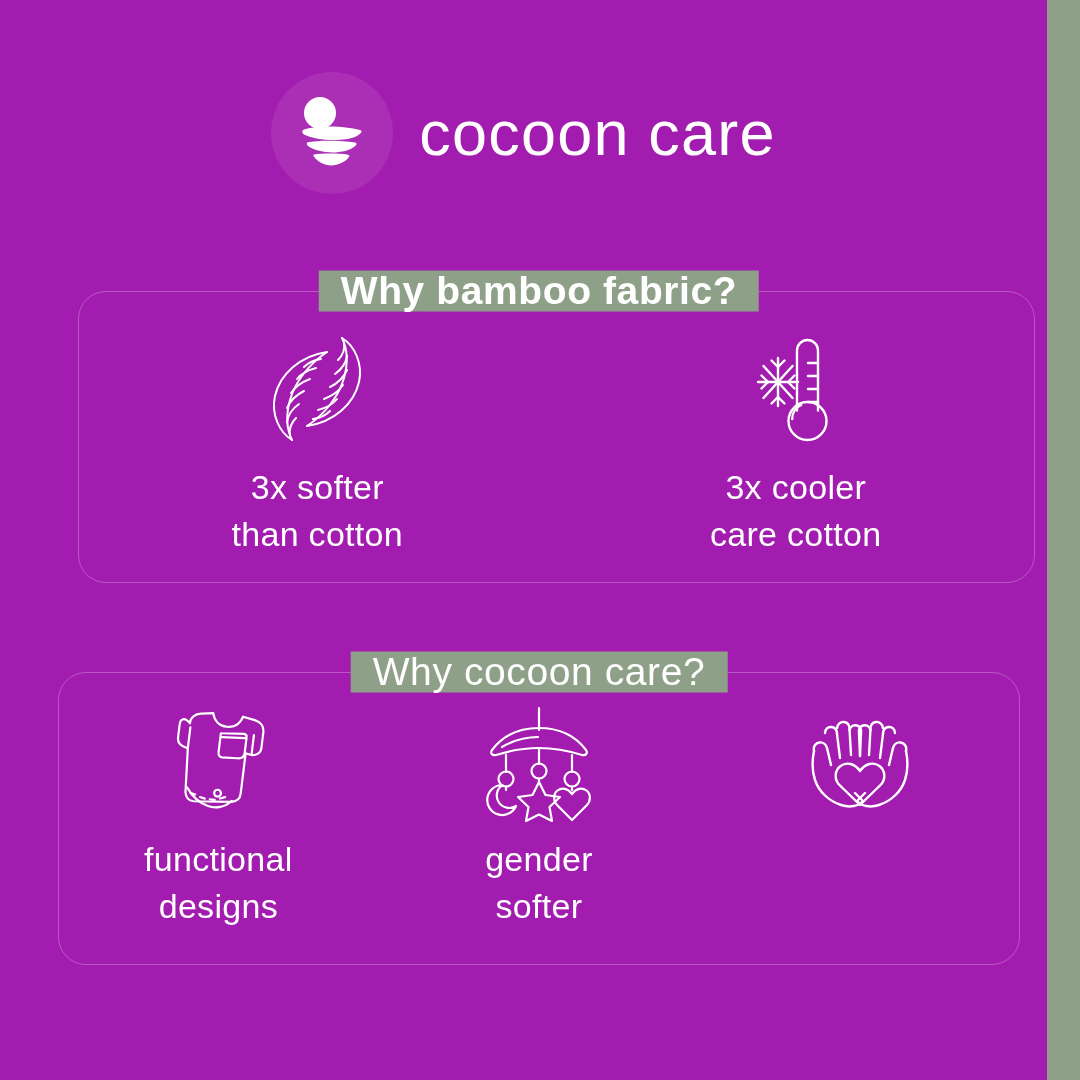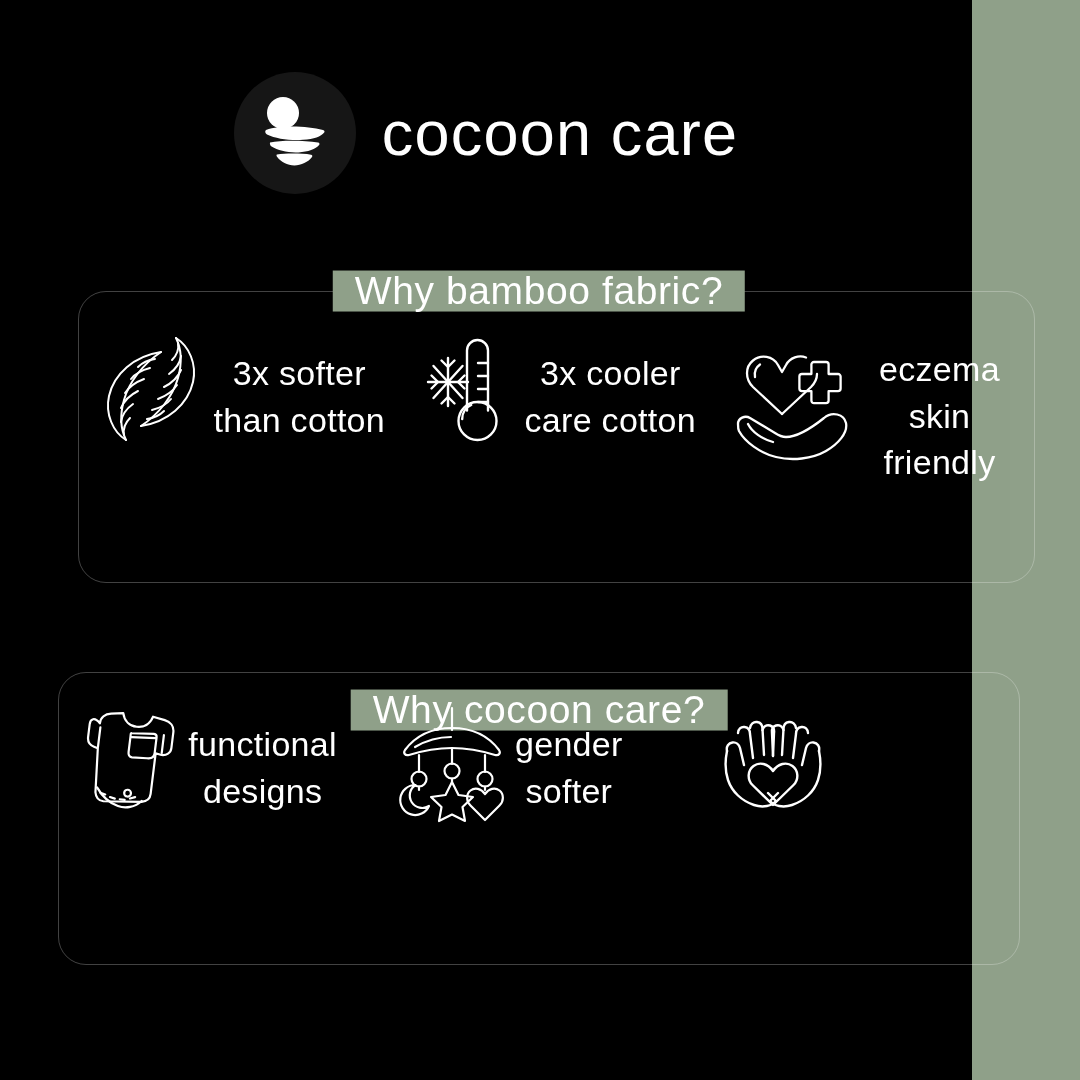--- a/index.html
+++ b/index.html
@@ -7,22 +7,22 @@
 
   html, body {
     width:1080px; height:1080px;
     background:#8fa089;
     font-family:"Liberation Sans", sans-serif;
     overflow:hidden;
   }
 
   #page {
     position:relative;
-    width:972px; height:1080px;
-    background:#000000;
+    width:1047px; height:1080px;
+    background:#a21caf;
   }
 
   
   .brand {
     position:absolute;
     left:0; right:0; top:72px;
     display:flex;
     align-items:center;
     justify-content:center;
     gap:26px;
@@ -75,20 +75,21 @@
     position:absolute;
     left:0; right:0;
     display:flex;
     justify-content:space-around;
     align-items:flex-start;
   }
 
   .feature {
     width:300px;
     display:flex;
+    flex-direction:column;
     align-items:center;
     text-align:center;
   }
 
   .feature-icon {
     height:118px;
     display:flex;
     align-items:center;
     justify-content:center;
   }
@@ -99,29 +100,29 @@
     font-size:34px;
     font-weight:300;
     line-height:1.37;
     letter-spacing:0.3px;
     color:#ffffff;
     white-space:pre-line;
   }
 
   
   #section-bamboo .section-card { left:78px; top:291px; width:957px; height:292px; }
-  #section-bamboo .section-title { left:539px; top:291px; }
+  #section-bamboo .section-title { left:539px; top:291px;font-weight:bold; }
   #section-bamboo .features { top:330px; left:78px; width:957px; }
 
   
   #section-cocoon .section-card { left:58px; top:672px; width:962px; height:293px; }
-  #section-cocoon .section-title { left:539px; top:710px; }
+  #section-cocoon .section-title { left:539px; top:672px; }
   #section-cocoon .features { top:706px; left:58px; width:962px; }
 
-  #section-cocoon .feature-label { margin-top:5px; }
+  #section-cocoon .feature-label { margin-top:12px; }
 </style>
 </head>
 <body>
 
 <div id="page">
 
   <div class="brand">
     <div class="brand-logo">
       <svg width="88" height="88" viewBox="0 0 88 88" aria-hidden="true">
         <g fill="#ffffff">
@@ -196,44 +197,20 @@
             <path d="M41 37 L34.5 30.5 M41 37 L47.5 30.5"></path>
             <path d="M41 67 L34.5 73.5 M41 67 L47.5 73.5"></path>
             <path d="M31 52 L24.5 45.5 M31 52 L24.5 58.5"></path>
             <path d="M51 52 L57.5 45.5 M51 52 L57.5 58.5"></path>
           </svg>
         </div>
         <div class="feature-label">3x cooler
 care cotton</div>
       </div>
 
-      <div class="feature">
-        <div class="feature-icon">
-          <svg width="128" height="112" viewBox="0 0 128 112" fill="none" stroke="#ffffff" stroke-width="2.3" stroke-linecap="round" stroke-linejoin="round">
-
-            <path d="M56 62 L27 35 C19 27, 19 15, 27 8.5 C35 2, 47 4, 52 13 L56 20
-                     L60 13 C64 5.5, 73 2.8, 80 5.5"></path>
-            <path d="M56 62 L85 35 C89 31, 91 26, 91 22"></path>
-            <path d="M29 25 a12.5 12.5 0 0 1 5-12.5"></path>
-
-            <path d="M88 10 h12 a2.6 2.6 0 0 1 2.6 2.6 V22 h9.4 a2.6 2.6 0 0 1 2.6 2.6 v12
-                     a2.6 2.6 0 0 1 -2.6 2.6 H102.6 v9.4 a2.6 2.6 0 0 1 -2.6 2.6 H88
-                     a2.6 2.6 0 0 1 -2.6 -2.6 V39.2 H76 a2.6 2.6 0 0 1 -2.6 -2.6 v-12
-                     a2.6 2.6 0 0 1 2.6 -2.6 h9.4 V12.6 A2.6 2.6 0 0 1 88 10 Z"></path>
-
-            <path d="M12 72 C12 66, 19 63, 24 66 L49 81 C52 83, 55 85, 60 85
-                     C72 85, 88 74, 98 66 C106 59, 118 62, 120 71
-                     C122 81, 112 92, 100 99 C86 107, 66 109, 50 105
-                     C34 101, 19 90, 13 79 C12 77, 12 74, 12 72 Z"></path>
-            <path d="M22 72 C26 80, 36 87, 47 90"></path>
-          </svg>
-        </div>
-        <div class="feature-label">eczema skin
-friendly</div>
-      </div>
 
     </div>
   </div>
 
   <div class="section" id="section-cocoon">
     <div class="section-card"></div>
     <div class="section-title">Why cocoon care?</div>
 
     <div class="features">
 

